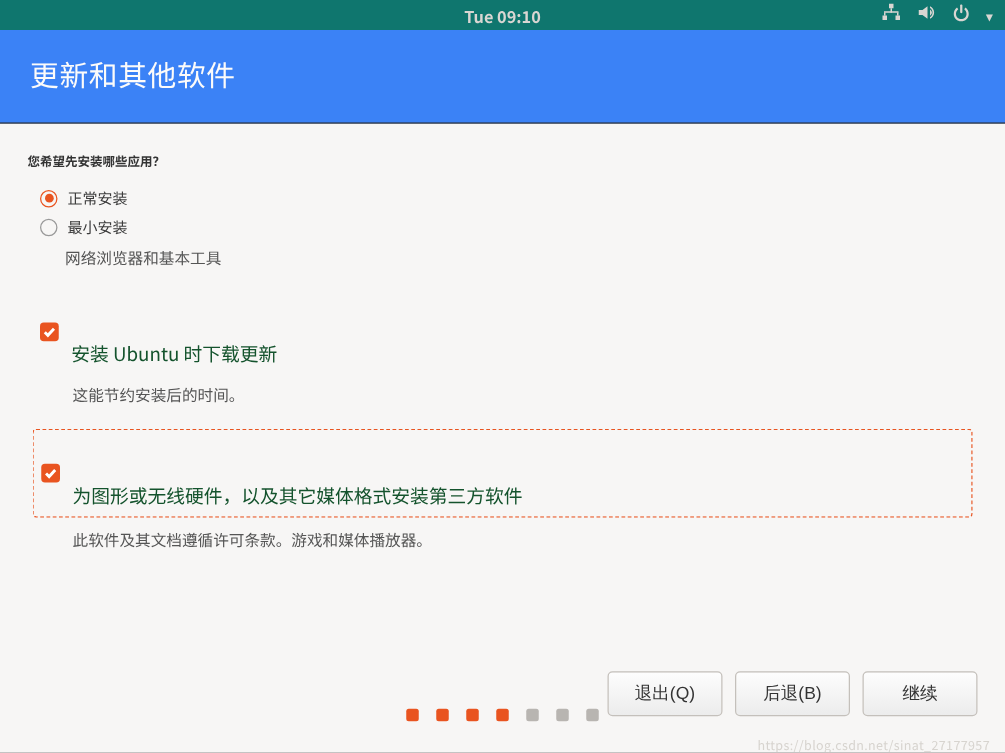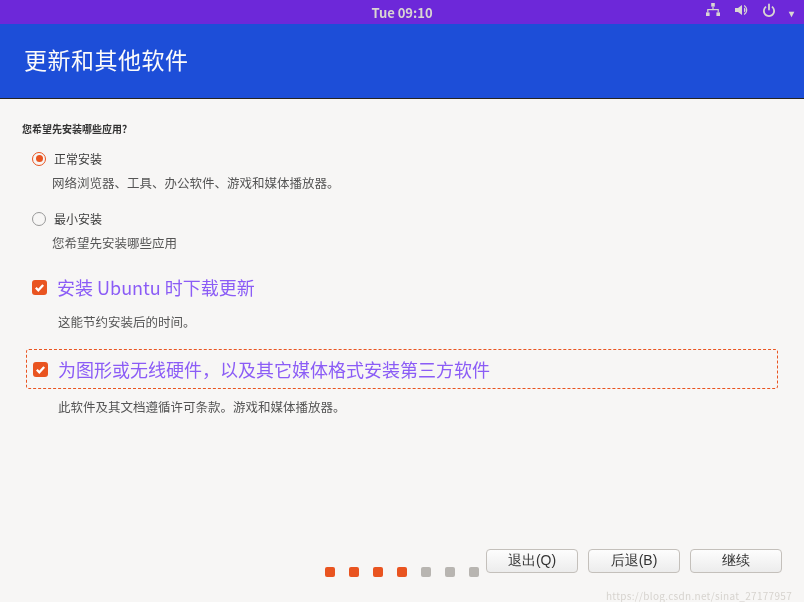--- a/index.html
+++ b/index.html
@@ -2,35 +2,35 @@
 <html><head>
 <meta charset="utf-8">
 <style>
   * { box-sizing: border-box; margin: 0; padding: 0; }
   html, body { width: 804px; height: 602px; font-family: "Noto Sans CJK SC", "Ubuntu", sans-serif; overflow: hidden; }
   body { background: #2c2c2c; }
 
   
   .topbar {
     width: 100%; height: 24px;
-    background: #6d28d9;
+    background: #0f766e;
     color: #d9d6d2;
     display: flex; align-items: center;
     font-size: 13px; font-weight: 600;
     position: relative;
   }
   .topbar .clock { position: absolute; left: 50%; transform: translateX(-50%); }
   .topbar .tray { position: absolute; right: 10px; display: flex; align-items: center; gap: 12px; }
   .topbar .tray svg { width: 16px; height: 16px; fill: #d9d6d2; }
   .topbar .tray .arrow { font-size: 10px; }
 
   
   .header {
     width: 100%;
-    background: #1d4ed8;
+    background: #3b82f6;
     padding: 18px 24px 22px 24px;
     border-bottom: 1px solid #262321;
   }
   .header h1 { color: #fcfbfa; font-size: 23px; font-weight: 400; letter-spacing: 0.5px; }
 
   
   .panel {
     background: #f7f6f5;
     width: 100%;
     height: calc(602px - 24px - 68px);
@@ -64,39 +64,39 @@
   .cb {
     width: 15px; height: 15px; border-radius: 3px;
     background: #e95420;
     display: inline-flex; align-items: center; justify-content: center;
     cursor: pointer;
     flex-shrink: 0;
   }
   .cb svg { width: 11px; height: 11px; stroke: #fff; stroke-width: 2.5; fill: none; }
 
   .cb-row { display: flex; align-items: center; gap: 10px; margin-left: 10px; padding: 4px 0; }
-  .cb-row label { font-size: 18px; color: #8b5cf6; }
+  .cb-row label { font-size: 15px; color: #14532d; margin-top: 36px; }
   .cb-desc { font-size: 12.5px; color: #555; margin-left: 36px; margin-top: 8px; margin-bottom: 18px; }
 
   .focus-row {
     border: 1px dashed #e95420;
     border-radius: 3px;
     padding: 6px 6px;
     margin-left: 4px;
     margin-right: 4px;
   }
 
   
   .btnbar {
     display: flex; justify-content: flex-end; gap: 10px;
     margin-top: auto;
     margin-bottom: 22px;
   }
   .btn {
-    min-width: 92px; height: 24px;
+    min-width: 92px; height: 36px;
     background: linear-gradient(#fdfdfd, #ececec);
     border: 1px solid #c4c0bb;
     border-radius: 4px;
     font-size: 14px; color: #333;
     cursor: pointer;
     padding: 0 16px;
   }
 
   
   .dots {
@@ -152,27 +152,26 @@
 </div>
 
 <div class="panel">
 
   <div class="q">您希望先安装哪些应用？</div>
 
   <div class="option">
     <span class="radio selected"></span>
     <label>正常安装</label>
   </div>
-  <div class="desc">网络浏览器、工具、办公软件、游戏和媒体播放器。</div>
 
   <div class="option">
     <span class="radio"></span>
     <label>最小安装</label>
   </div>
-  <div class="desc">您希望先安装哪些应用</div>
+  <div class="desc">网络浏览器和基本工具</div>
 
 
   <div class="cb-row">
     <span class="cb">
       <svg viewBox="0 0 12 12">
           <path d="M2 6.3 4.7 9 10 3.2"></path>
         </svg>
     </span>
     <label>安装 Ubuntu 时下载更新</label>
   </div>

